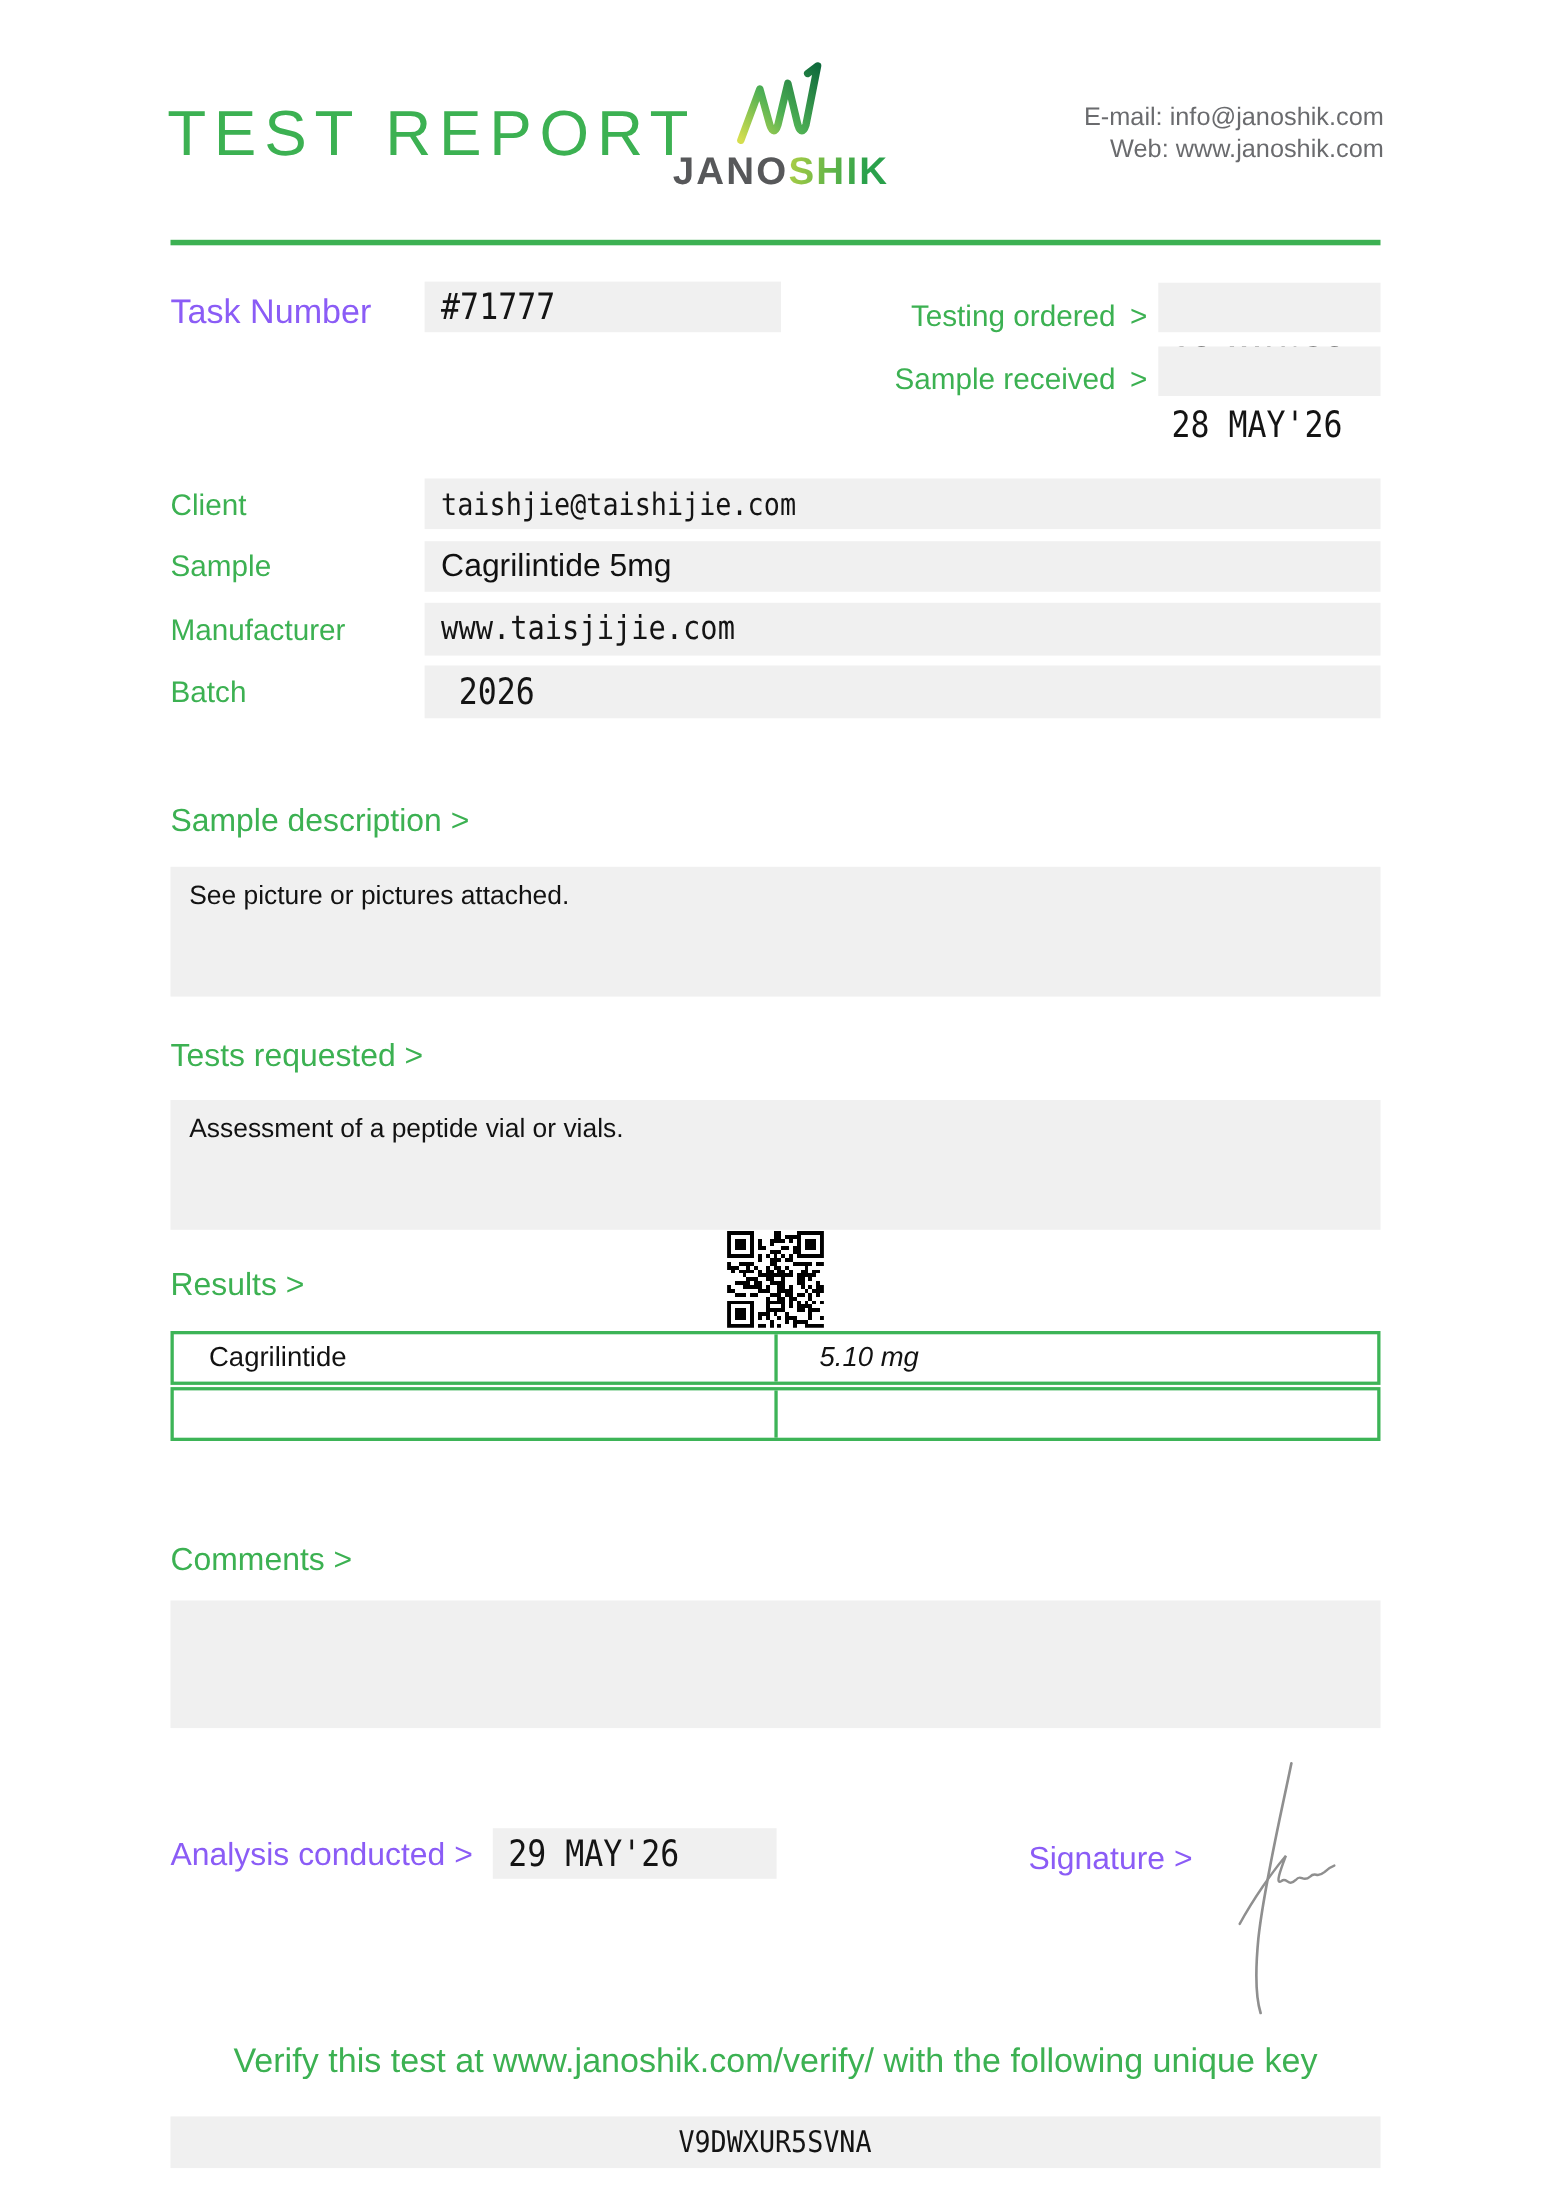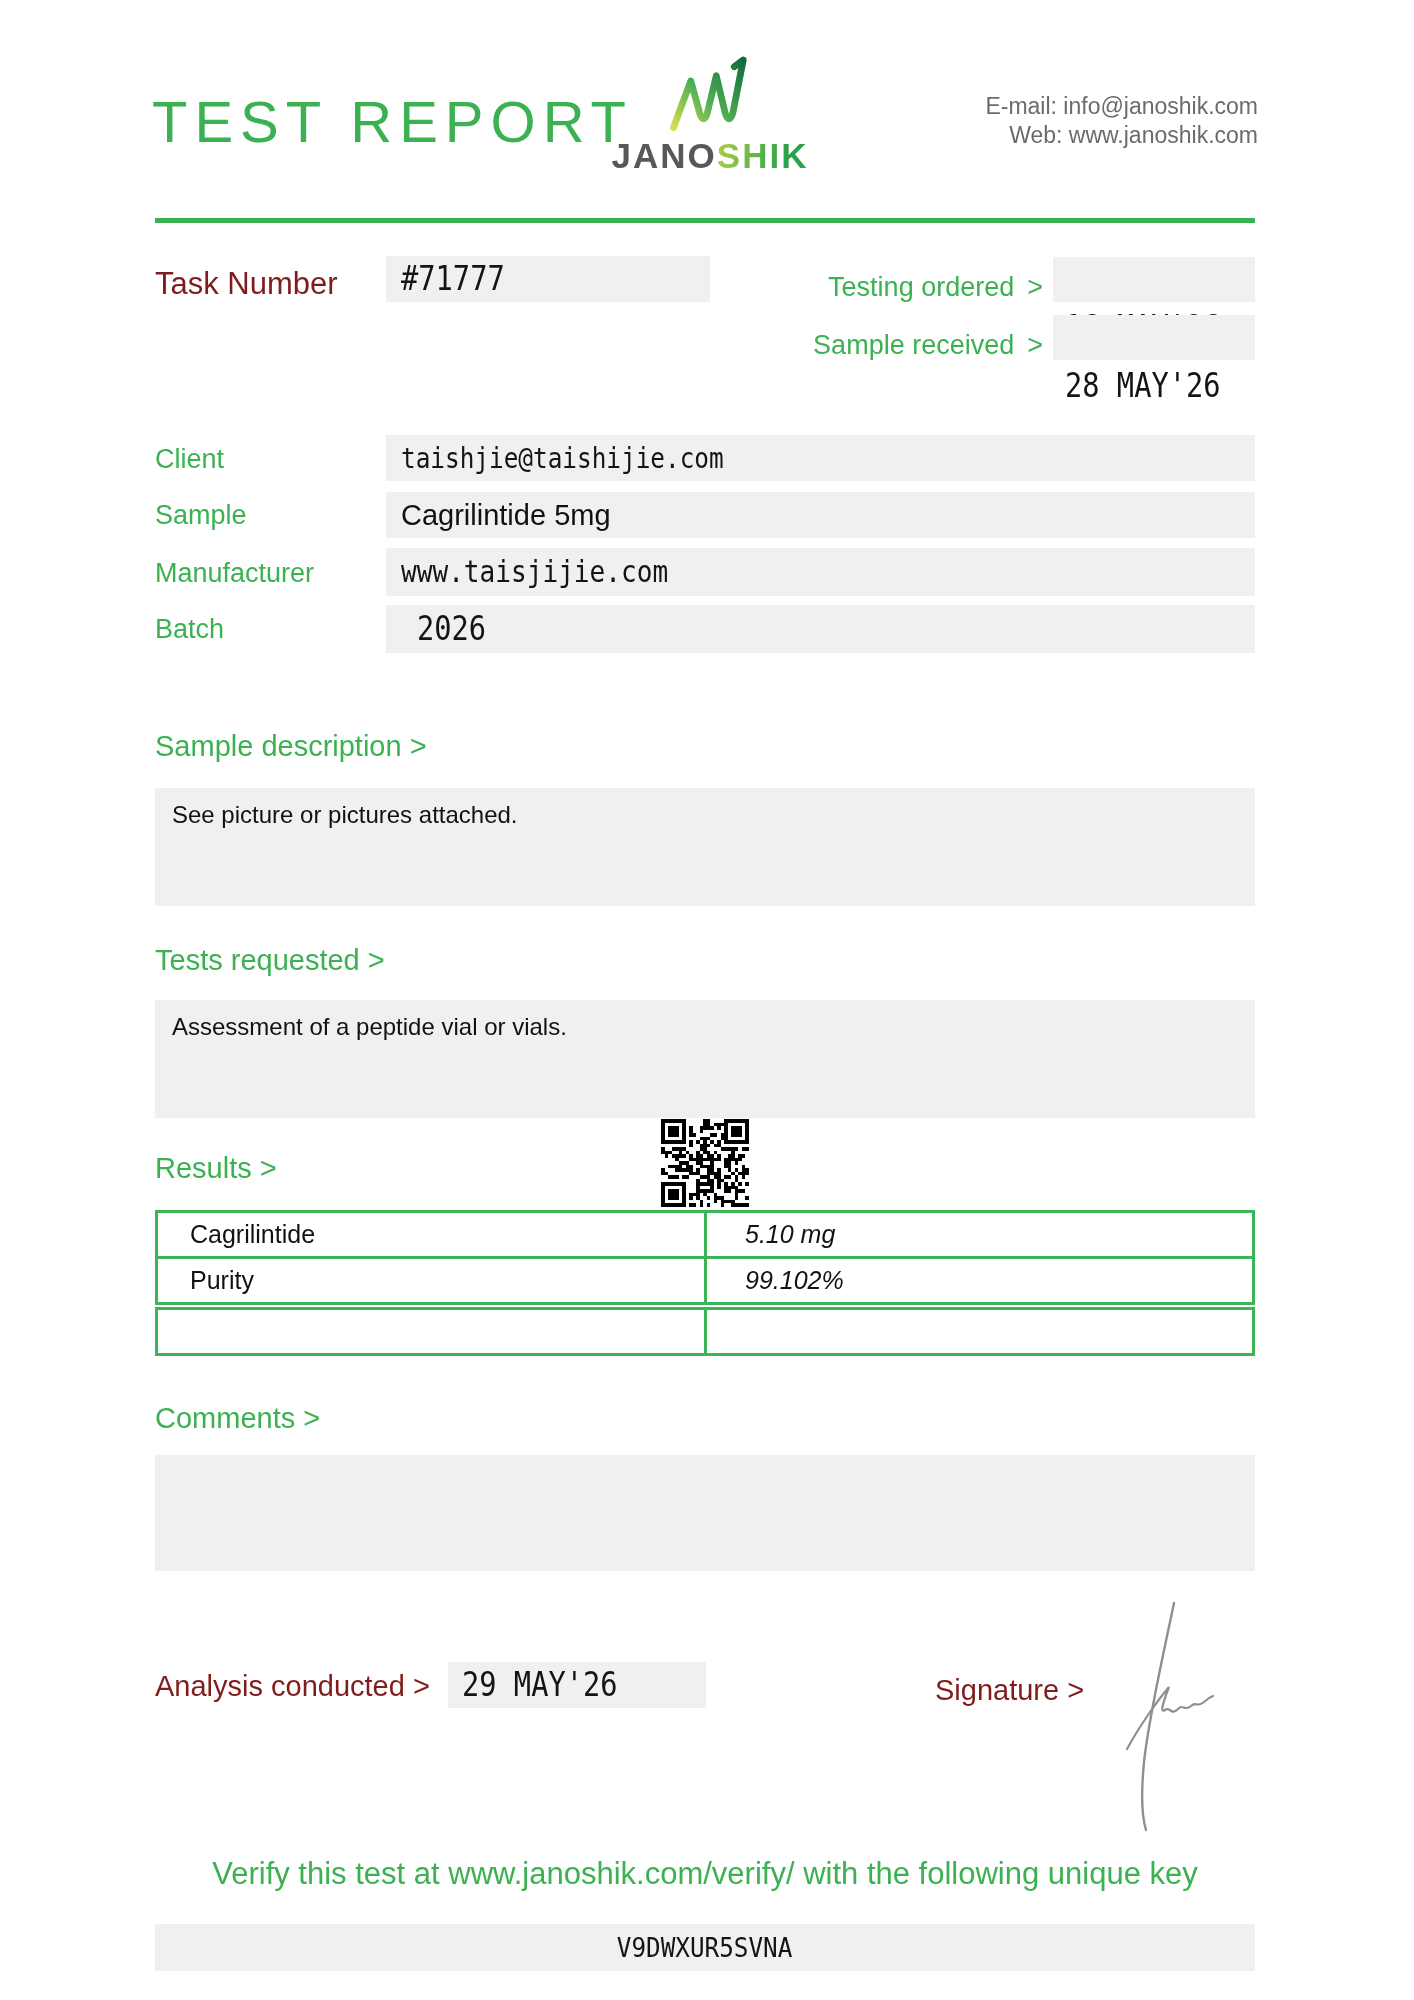--- a/index.html
+++ b/index.html
@@ -1,20 +1,20 @@
 <!DOCTYPE html>
 <html><head>
 <meta charset="utf-8">
 <style>
   html,body{margin:0;padding:0;background:#fff;}
   #page{position:relative;width:1414px;height:2000px;background:#ffffff;
         font-family:"Liberation Sans",sans-serif;overflow:hidden;}
 
   .abs{position:absolute;}
-  .green{color:#7f1d1d;}
+  .green{color:#8b5cf6;}
 
   
   .report-title{left:152px;top:88px;font-size:58px;letter-spacing:7px;color:#3CB152;}
   .logo-icon{left:666px;top:50px;width:84px;height:86px;}
   .logo-word{left:560px;top:136px;width:300px;text-align:center;font-size:35px;
              font-weight:bold;letter-spacing:2px;color:#57585A;}
   .logo-word .sec{background:linear-gradient(100deg,#AFCF45,#2AA14B 75%);
              -webkit-background-clip:text;background-clip:text;color:transparent;}
   .contact{right:156px;top:92px;text-align:right;font-size:23px;line-height:29px;color:#6A6B6E;}
   .hdr-divider{left:155px;top:218px;width:1100px;height:5px;background:#3CB152;}
@@ -467,24 +467,20 @@
       <rect x="22" y="24" width="1" height="1"></rect>
       <rect x="23" y="24" width="1" height="1"></rect>
       <rect x="24" y="24" width="1" height="1"></rect>
     </svg>
   <div class="sechead res-head">Results &gt;</div>
   <div class="rtable" id="results-table">
       <div class="rrow">
         <div class="rcell1">Cagrilintide</div>
         <div class="rcell2">5.10 mg</div>
       </div>
-      <div class="rrow">
-        <div class="rcell1">Purity</div>
-        <div class="rcell2">99.102%</div>
-      </div>
       <div class="rrow gap">
         <div class="rcell1"></div>
         <div class="rcell2"></div>
       </div>
     </div>
 
   <div class="sechead com-head">Comments &gt;</div>
   <div class="graybox secbox com-box">
     <div class="body"></div>
   </div>

